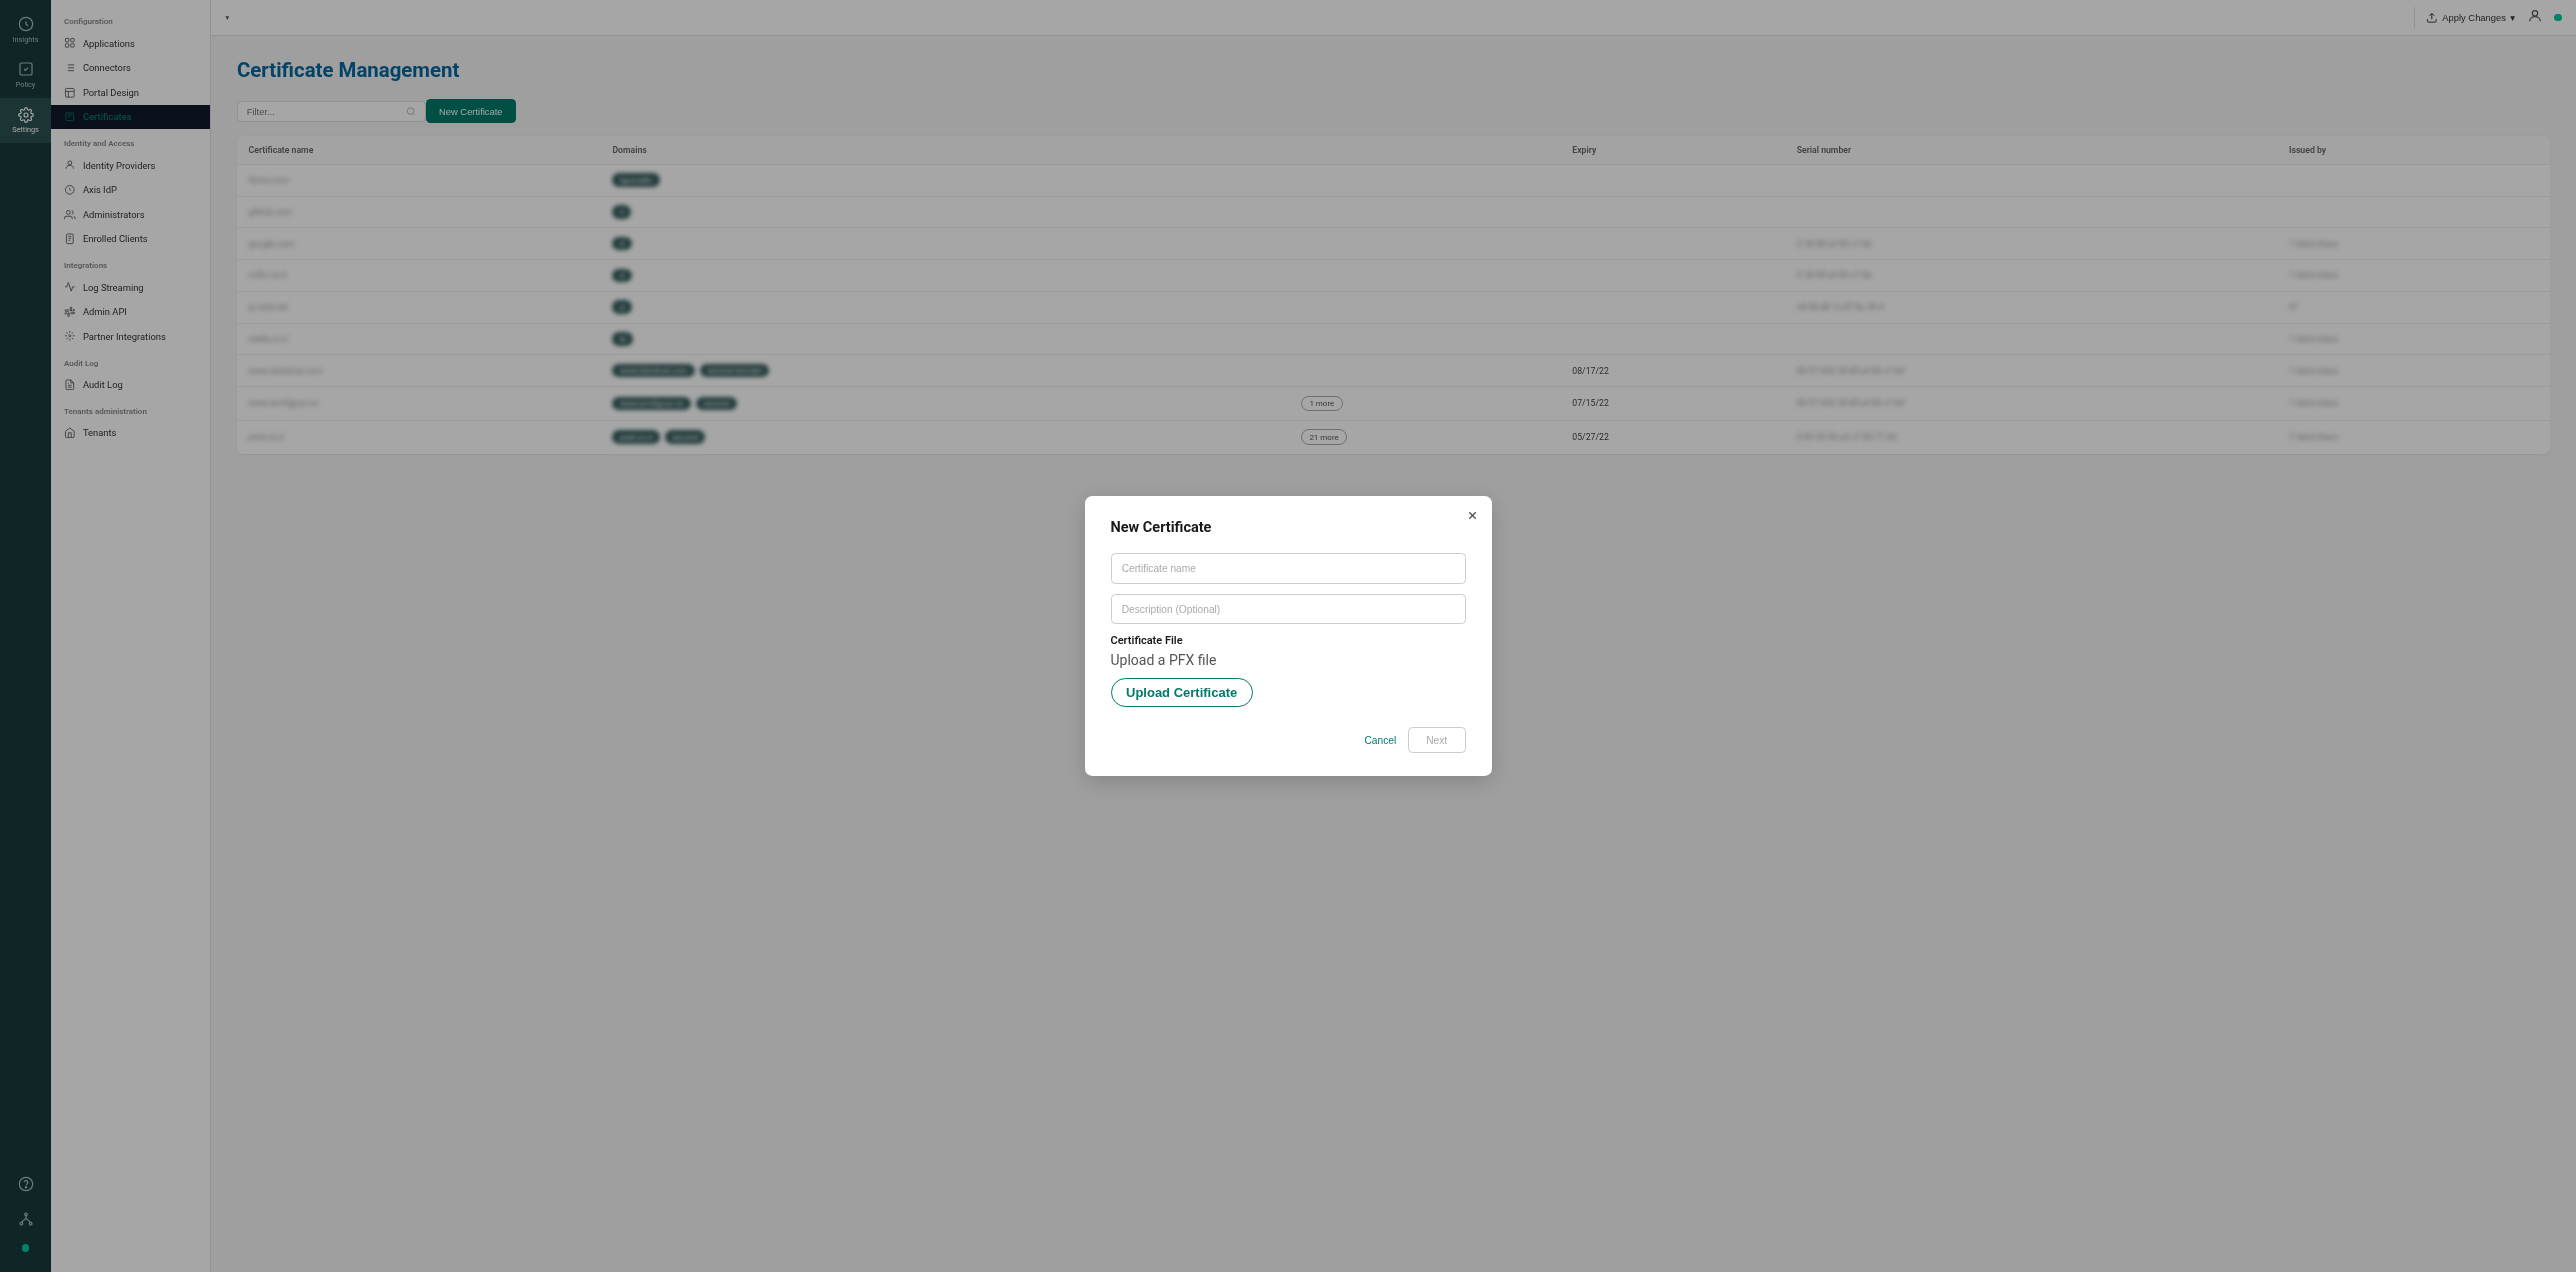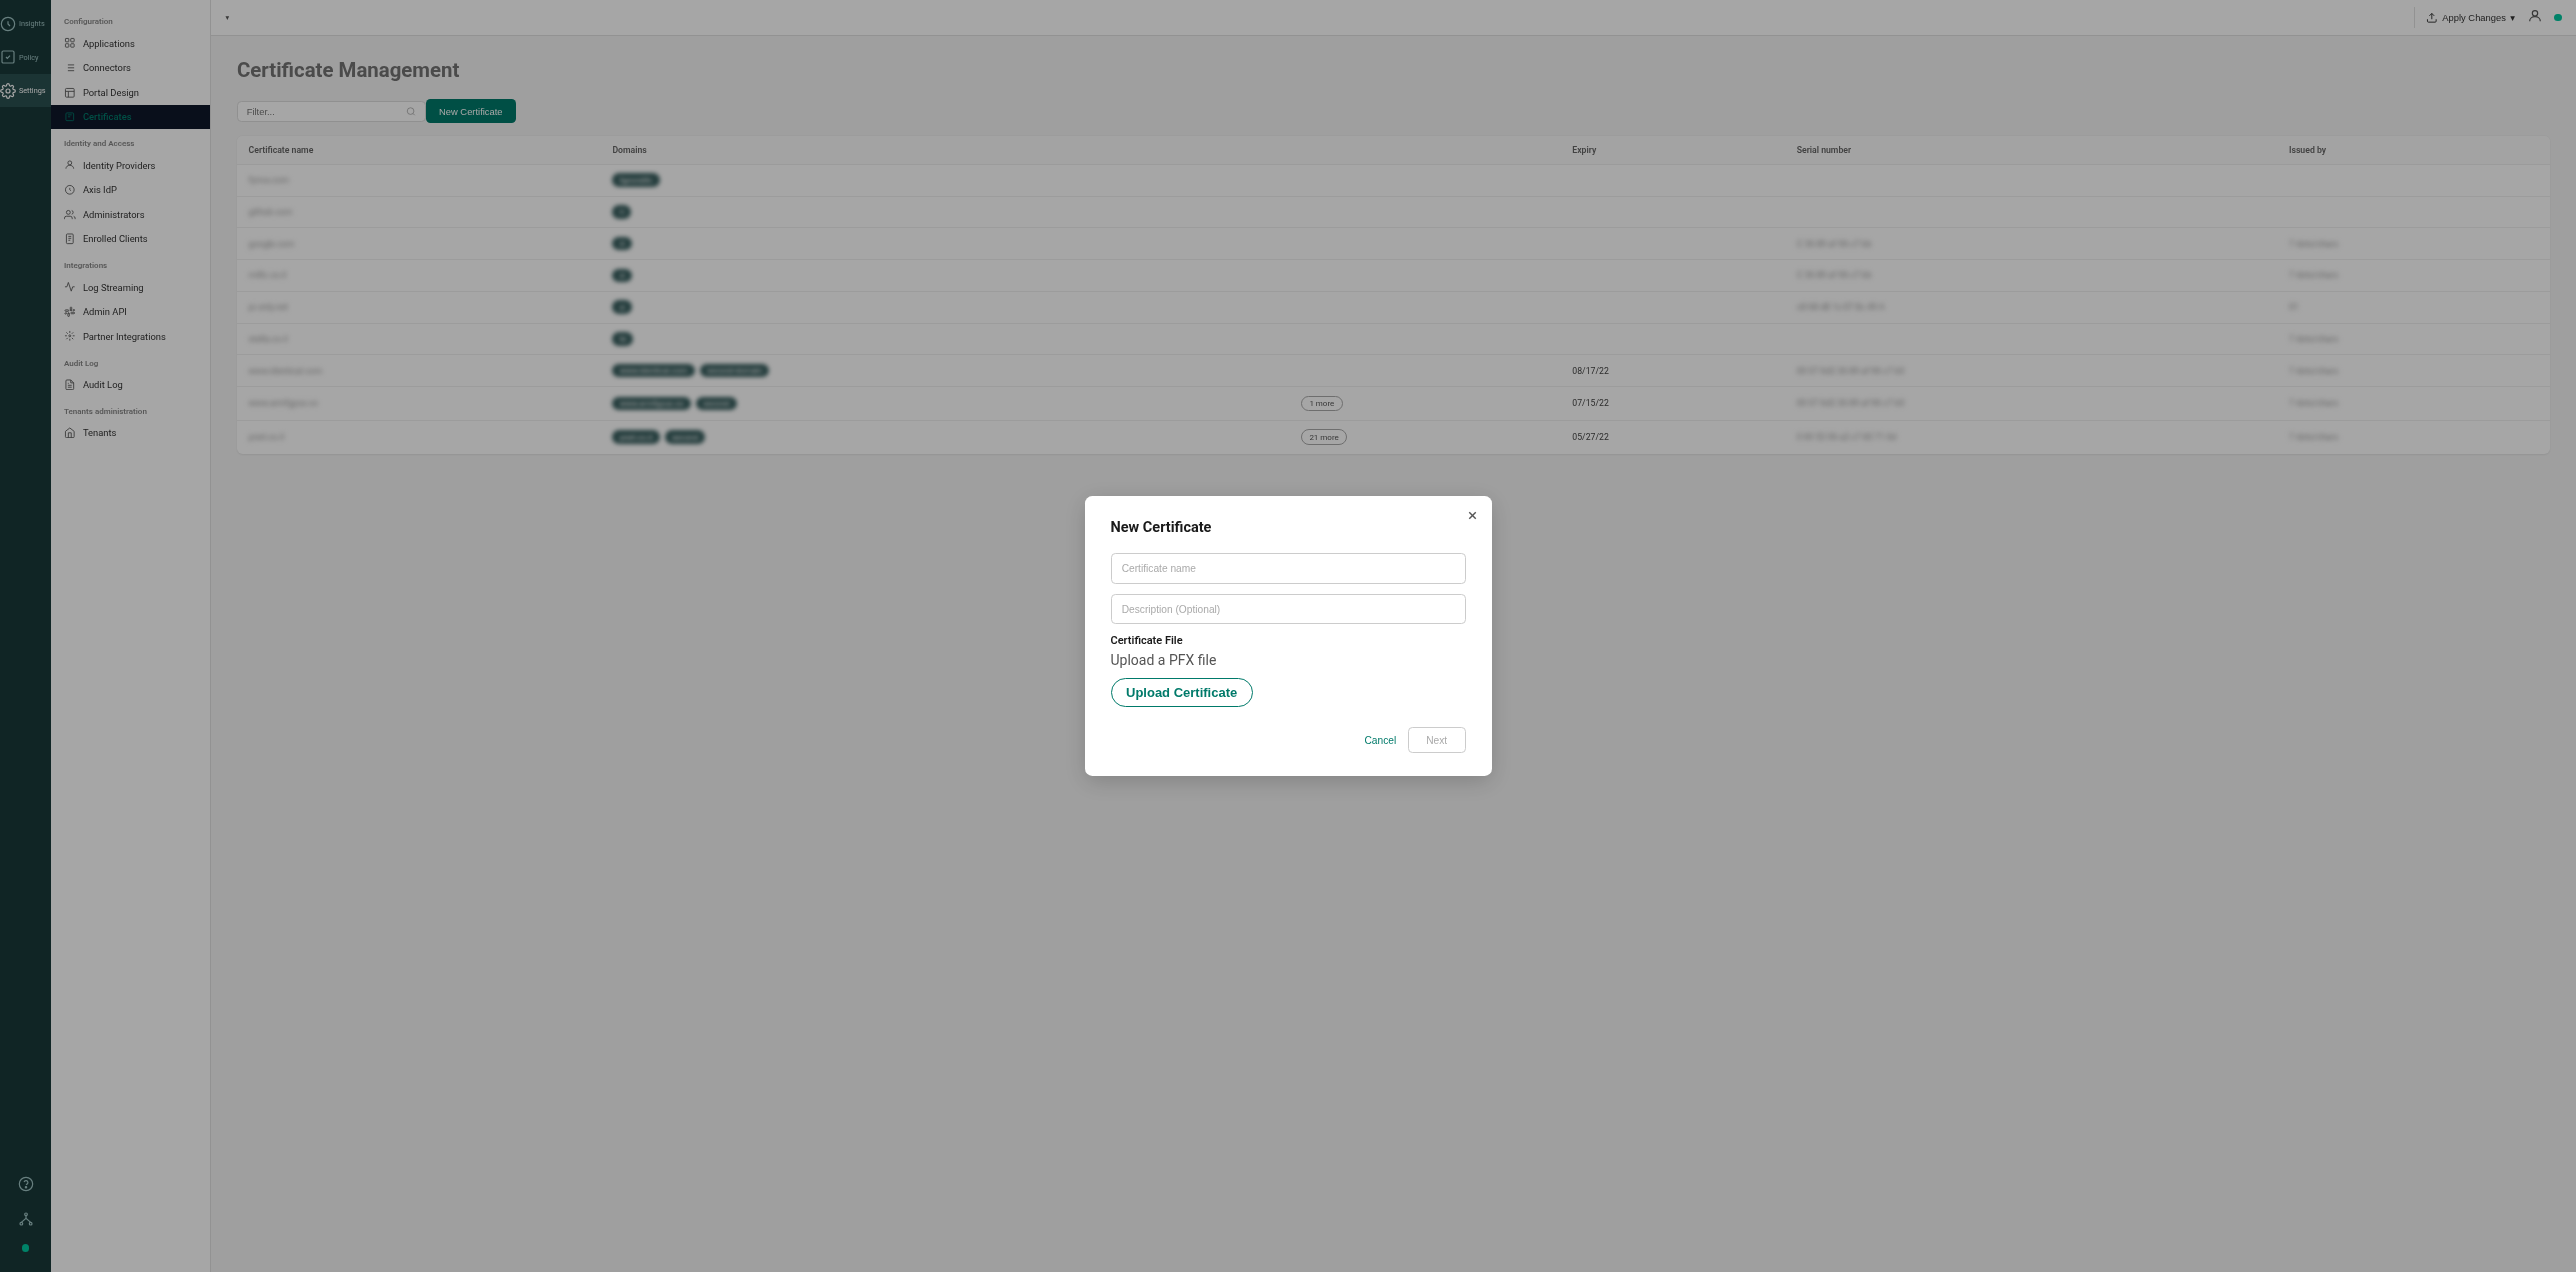--- a/index.html
+++ b/index.html
@@ -10,21 +10,21 @@
       width: 51px;
       background: #1a3a3a;
       display: flex;
       flex-direction: column;
       align-items: center;
       padding: 7.3px 0;
       z-index: 10;
     }
     .icon-sidebar-item {
       display: flex;
-      flex-direction: row;
+      flex-direction: column;
       align-items: center;
       padding: 8.7px 0;
       width: 100%;
       color: #a0c4c4;
       font-size: 7.3px;
       cursor: pointer;
       gap: 2.9px;
     }
     .icon-sidebar-item.active {
       color: #fff;
@@ -132,21 +132,21 @@
     .page-area {
       flex: 1;
       padding: 22px 26px;
       overflow-y: auto;
       background: #f5f5f5;
       position: relative;
     }
     .page-title {
       font-size: 20.4px;
       font-weight: 700;
-      color: #737373;
+      color: #0369a1;
       margin-bottom: 17.4px;
     }
     .filter-row {
       display: flex;
       align-items: center;
       margin-bottom: 13px;
     }
     .filter-input-wrap {
       display: flex;
       align-items: center;

